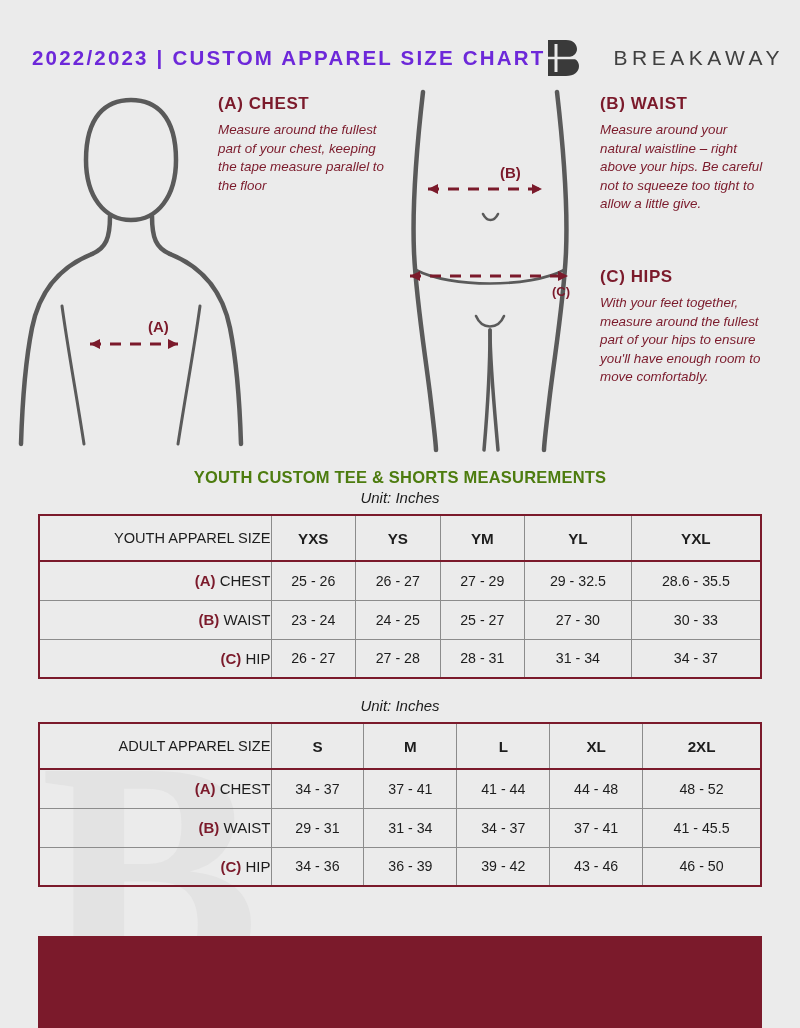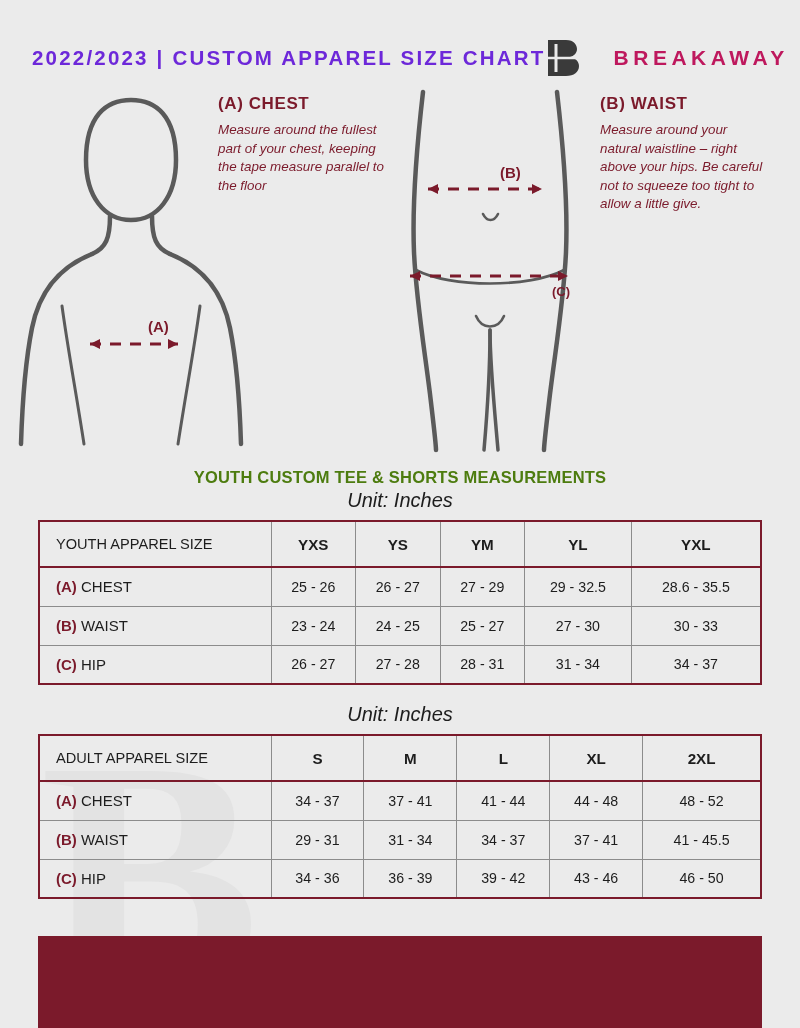--- a/index.html
+++ b/index.html
@@ -47,23 +47,23 @@
     display: flex;
     align-items: center;
     gap: 14px;
   }
   .brand-mark {
     width: 34px; height: 40px;
     display: block;
   }
   .brand-name {
     font-size: 21px;
-    font-weight: bold;
+    font-weight: normal;
     letter-spacing: 4.5px;
-    color: #be185d;
+    color: #404040;
     padding-left: 20px;
   }
 
   
   .diagrams {
     position: relative;
     z-index: 2;
     height: 370px;
     margin-top: 14px;
   }
@@ -102,21 +102,21 @@
   }
   .tbl-title {
     text-align: center;
     font-size: 16.5px;
     font-weight: bold;
     color: #4d7c0f;
     letter-spacing: 0.2px;
   }
   .tbl-unit {
     text-align: center;
-    font-size: 20px;
+    font-size: 15px;
     font-style: italic;
     color: #1d1d1d;
     margin-top: 2px;
     margin-bottom: 8px;
   }
   table {
     width: 724px;
     margin: 0 auto;
     border-collapse: collapse;
     background: transparent;
@@ -135,21 +135,21 @@
   }
   table tr.head td.rowlabel {
     font-weight: normal;
     font-size: 14.6px;
   }
   table tr.head td.sizecol {
     font-weight: bold;
     font-size: 15.2px;
   }
   td.rowlabel {
-    text-align: left;
+    text-align: right;
     padding-left: 16px;
     font-size: 15px;
     margin-top: 12px;
   }
   td.rowlabel .tag {
     color: #7b1a2b;
     font-weight: bold;
   }
   
   table.sizes { border: 1px solid #8c8c8c; }
@@ -242,20 +242,24 @@
       <text x="162" y="212" font-family="Liberation Sans, sans-serif" font-size="13" font-weight="bold" fill="#7b1a2b">(C)</text>
     </svg>
 
     <div class="note note-a">
       <div class="note-title">(A) CHEST</div>
       <div class="note-body">Measure around the fullest part of your chest, keeping the tape measure parallel to the floor</div>
     </div>
     <div class="note note-b">
       <div class="note-title">(B) WAIST</div>
       <div class="note-body">Measure around your natural waistline – right above your hips. Be careful not to squeeze too tight to allow a little give.</div>
+    </div>
+    <div class="note note-c">
+      <div class="note-title">(C) HIPS</div>
+      <div class="note-body">With your feet together, measure around the fullest part of your hips to ensure you'll have enough room to move comfortably.</div>
     </div>
   </div>
 
   <div class="section">
     <div class="tbl-title">YOUTH CUSTOM TEE &amp; SHORTS MEASUREMENTS</div>
     <div class="tbl-unit">Unit: Inches</div>
     <table class="sizes">
       <tbody>
         <tr class="head">
           <td class="rowlabel" style="width:232px">YOUTH APPAREL SIZE</td>

